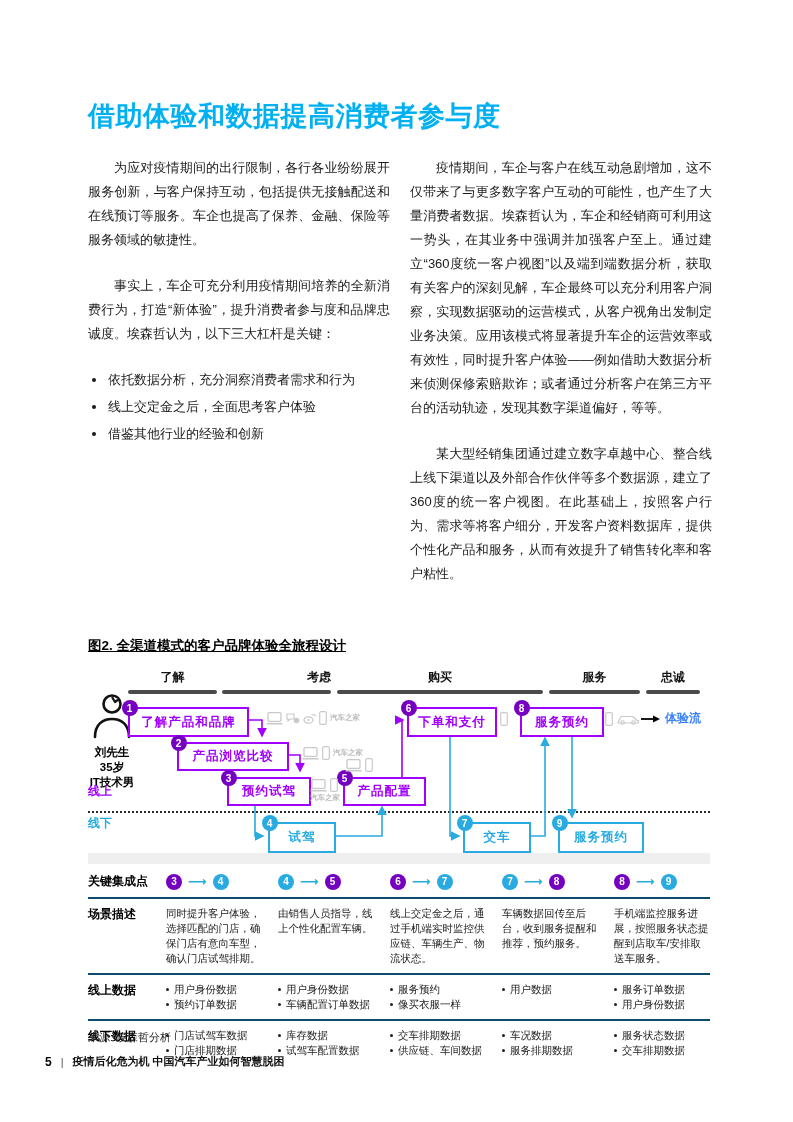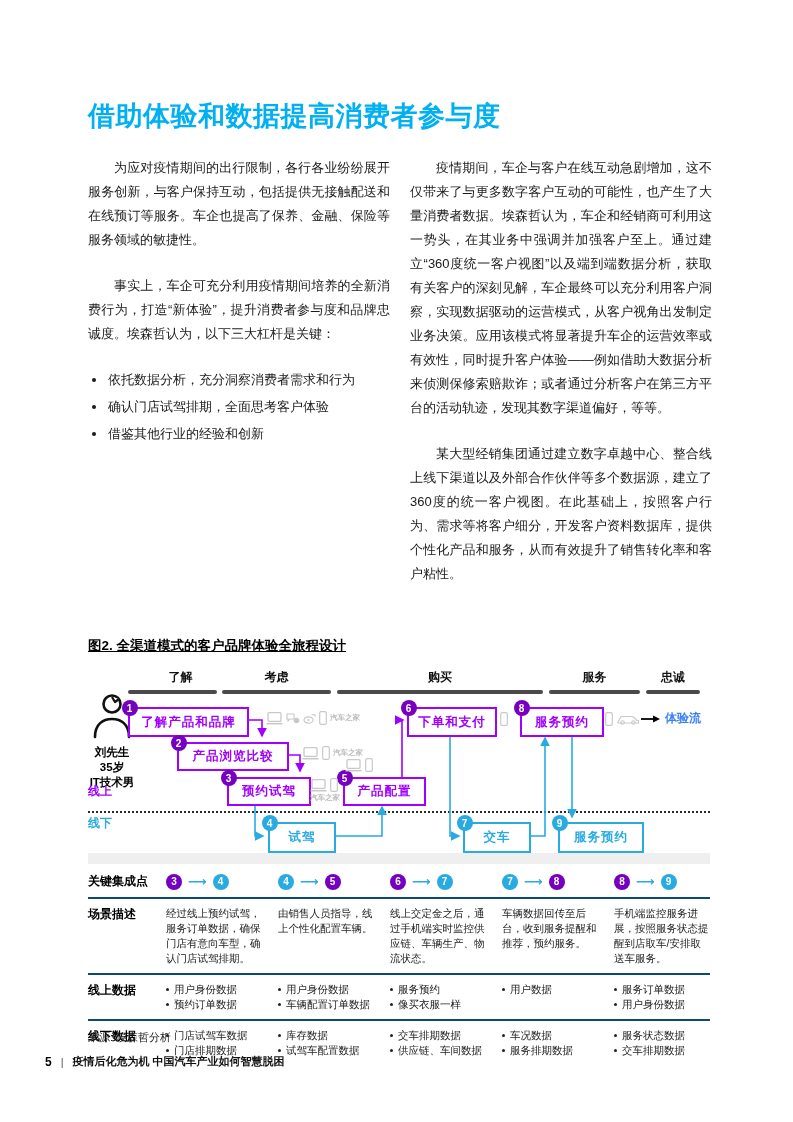--- a/index.html
+++ b/index.html
@@ -73,42 +73,42 @@
         <li>
             <span class="bdot">
               <i></i>
             </span>
             <span>依托数据分析，充分洞察消费者需求和行为</span>
           </li>
         <li>
             <span class="bdot">
               <i></i>
             </span>
-            <span>确认门店试驾排期，全面思考客户体验</span>
+            <span>线上交定金之后，全面思考客户体验</span>
           </li>
         <li>
             <span class="bdot">
               <i></i>
             </span>
             <span>借鉴其他行业的经验和创新</span>
           </li>
       </ul>
     </div>
     <div class="col">
       <p>疫情期间，车企与客户在线互动急剧增加，这不仅带来了与更多数字客户互动的可能性，也产生了大量消费者数据。埃森哲认为，车企和经销商可利用这一势头，在其业务中强调并加强客户至上。通过建立“360度统一客户视图”以及端到端数据分析，获取有关客户的深刻见解，车企最终可以充分利用客户洞察，实现数据驱动的运营模式，从客户视角出发制定业务决策。应用该模式将显著提升车企的运营效率或有效性，同时提升客户体验——例如借助大数据分析来侦测保修索赔欺诈；或者通过分析客户在第三方平台的活动轨迹，发现其数字渠道偏好，等等。</p>
       <p>某大型经销集团通过建立数字卓越中心、整合线上线下渠道以及外部合作伙伴等多个数据源，建立了360度的统一客户视图。在此基础上，按照客户行为、需求等将客户细分，开发客户资料数据库，提供个性化产品和服务，从而有效提升了销售转化率和客户粘性。</p>
     </div>
   </div>
 
   <div class="figtitle">图2. 全渠道模式的客户品牌体验全旅程设计</div>
 
   <div class="diagram">
 
-    <div class="phaselabel" style="left:48px;width:89px;">了解</div>
-    <div class="phaselabel" style="left:134px;width:109px;">考虑</div>
+    <div class="phaselabel" style="left:40px;width:89px;">了解</div>
+    <div class="phaselabel" style="left:134px;width:109px;text-align:right;">考虑</div>
     <div class="phaselabel" style="left:249px;width:206px;">购买</div>
     <div class="phaselabel" style="left:461px;width:91px;">服务</div>
     <div class="phaselabel" style="left:558px;width:54px;">忠诚</div>
     <div class="phasebar" style="left:40px;width:89px;"></div>
     <div class="phasebar" style="left:134px;width:109px;"></div>
     <div class="phasebar" style="left:249px;width:206px;"></div>
     <div class="phasebar" style="left:461px;width:91px;"></div>
     <div class="phasebar" style="left:558px;width:54px;"></div>
 
     <div class="persona">
@@ -284,21 +284,21 @@
           <span class="pbadge badge purple" style="position:static;">8</span>
         </div>
       <div class="pair">
           <span class="pbadge badge purple" style="position:static;">8</span>
           <span class="parrow">⟶</span>
           <span class="pbadge badge cyan" style="position:static;">9</span>
         </div>
     </div>
     <div class="trow">
       <div class="rowlabel">场景描述</div>
-      <div class="scene">经过线上预约试驾，服务订单数据，确保门店有意向车型，确认门店试驾排期。</div>
+      <div class="scene">同时提升客户体验，选择匹配的门店，确保门店有意向车型，确认门店试驾排期。</div>
       <div class="scene">由销售人员指导，线上个性化配置车辆。</div>
       <div class="scene">线上交定金之后，通过手机端实时监控供应链、车辆生产、物流状态。</div>
       <div class="scene">车辆数据回传至后台，收到服务提醒和推荐，预约服务。</div>
       <div class="scene">手机端监控服务进展，按照服务状态提醒到店取车/安排取送车服务。</div>
     </div>
     <div class="trow">
       <div class="rowlabel">线上数据</div>
       <div>
         <div class="ditem">
             <span class="ddot">

